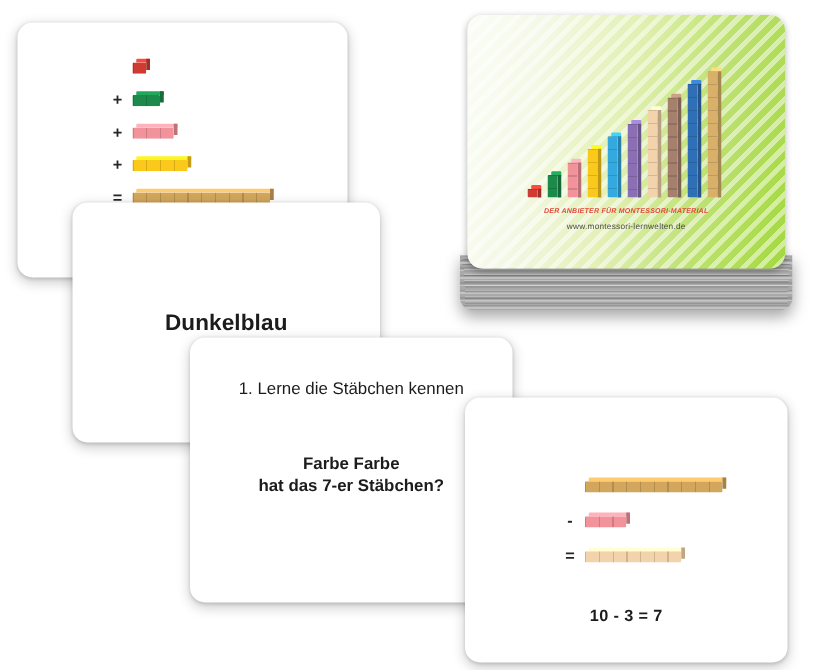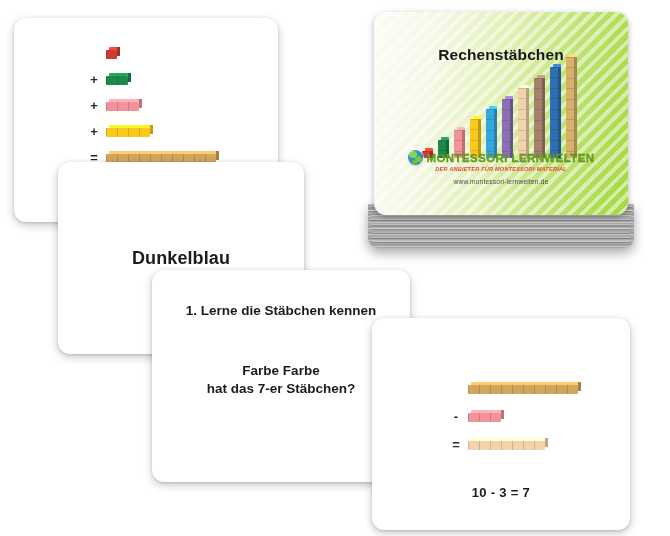--- a/index.html
+++ b/index.html
@@ -57,21 +57,21 @@
   }
 
   
   #card-aufgabe { left: 152px; top: 270px; width: 258px; height: 212px; z-index: 3; }
   #card-aufgabe .task-no {
     position: absolute; left: 0; right: 0; top: 9px;
     text-align: center; font-size: 11.5px; font-weight: 700; color: #1c1c1c;
   }
   #card-aufgabe .task-title {
     position: absolute; left: 0; right: 0; top: 33px;
-    text-align: center; font-size: 13.5px; font-weight: 700; color: #1c1c1c;
+    text-align: center; font-size: 13.5px; font-weight: 400; color: #1c1c1c;
   }
   #card-aufgabe .task-question {
     position: absolute; left: 0; right: 0; top: 92px;
     text-align: center; font-size: 13.5px; font-weight: 700; color: #1c1c1c;
     line-height: 1.36;
   }
 
   
   #card-subtraction { left: 372px; top: 318px; width: 258px; height: 212px; z-index: 4; }
   #card-subtraction .sub-rows { position: absolute; left: 0; top: 56px; width: 100%; }
@@ -255,21 +255,20 @@
         <div style="position: absolute; left: 2.9px; right: 2.9px; top: 13.2px; height: 4px; border-bottom: 1px solid rgba(0, 0, 0, 0.16); box-shadow: rgba(255, 255, 255, 0.28) 0px -1px 0px inset;"></div>
         <div style="position: absolute; left: 3.2px; right: 3.2px; top: 17.6px; height: 4px; border-bottom: 1px solid rgba(0, 0, 0, 0.16); box-shadow: rgba(255, 255, 255, 0.28) 0px -1px 0px inset;"></div>
         <div style="position: absolute; left: 3.5px; right: 3.5px; top: 22px; height: 4px; border-bottom: 1px solid rgba(0, 0, 0, 0.16); box-shadow: rgba(255, 255, 255, 0.28) 0px -1px 0px inset;"></div>
         <div style="position: absolute; left: 3.8px; right: 3.8px; top: 26.4px; height: 4px; border-bottom: 1px solid rgba(0, 0, 0, 0.16); box-shadow: rgba(255, 255, 255, 0.28) 0px -1px 0px inset;"></div>
         <div style="position: absolute; left: 4.1px; right: 4.1px; top: 30.8px; height: 4px; border-bottom: 1px solid rgba(0, 0, 0, 0.16); box-shadow: rgba(255, 255, 255, 0.28) 0px -1px 0px inset;"></div>
         <div style="position: absolute; left: 4.4px; right: 4.4px; top: 35.2px; height: 4px; border-bottom: 1px solid rgba(0, 0, 0, 0.16); box-shadow: rgba(255, 255, 255, 0.28) 0px -1px 0px inset;"></div>
       </div>
     <div id="cover-card">
       <div id="cover-title">
         <br>
-        <span>Rechenstäbchen</span>
       </div>
 
       <div id="cover-chart">
           <div class="vrod" style="height: 10.4px;">
             <span class="vtop" style="background: rgb(207, 59, 50);"></span>
             <span class="vside" style="background: rgb(207, 59, 50);"></span>
             <span class="vface" style="background: repeating-linear-gradient(rgba(0, 0, 0, 0.13) 0px, rgba(0, 0, 0, 0.13) 1px, rgba(0, 0, 0, 0) 1px, rgba(0, 0, 0, 0) 10.4px) rgb(207, 59, 50);"></span>
           </div>
           <div class="vrod" style="height: 20.8px;">
             <span class="vtop" style="background: rgb(28, 138, 74);"></span>
@@ -312,23 +311,19 @@
             <span class="vface" style="background: repeating-linear-gradient(rgba(0, 0, 0, 0.13) 0px, rgba(0, 0, 0, 0.13) 1px, rgba(0, 0, 0, 0) 1px, rgba(0, 0, 0, 0) 10.4px) rgb(47, 111, 181);"></span>
           </div>
           <div class="vrod" style="height: 104px;">
             <span class="vtop" style="background: rgb(216, 176, 106);"></span>
             <span class="vside" style="background: rgb(216, 176, 106);"></span>
             <span class="vface" style="background: repeating-linear-gradient(rgba(0, 0, 0, 0.13) 0px, rgba(0, 0, 0, 0.13) 1px, rgba(0, 0, 0, 0) 1px, rgba(0, 0, 0, 0) 10.4px) rgb(216, 176, 106);"></span>
           </div>
         </div>
 
       <div id="cover-logo">
-        <div class="logo-line">
-          <span class="globe"></span>
-          <span id="logo-name">MONTESSORI LERNWELTEN</span>
-        </div>
         <div id="logo-tagline">DER ANBIETER FÜR MONTESSORI-MATERIAL</div>
         <div id="logo-url">www.montessori-lernwelten.de</div>
       </div>
     </div>
   </div>
 
 </div>
 
 </body></html>

